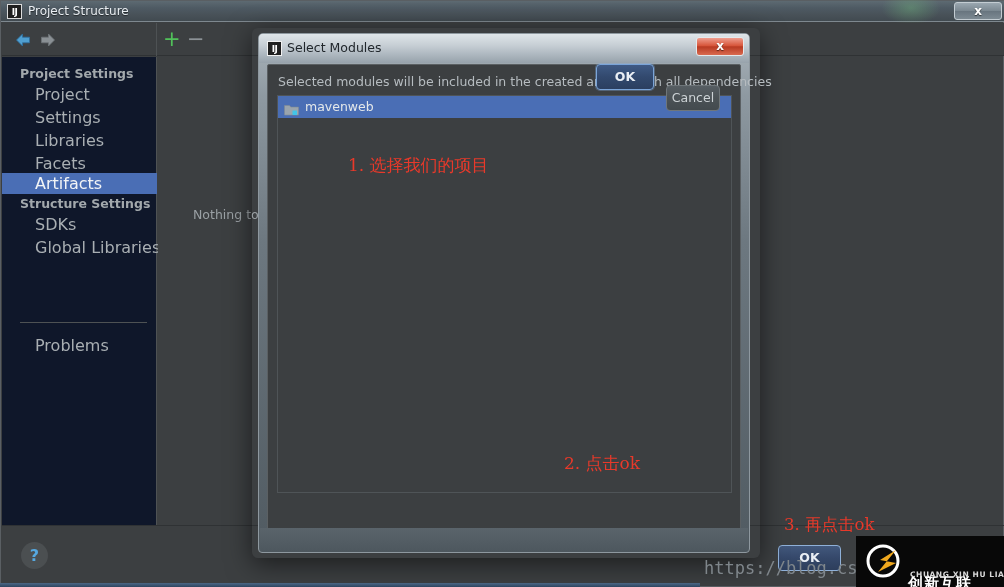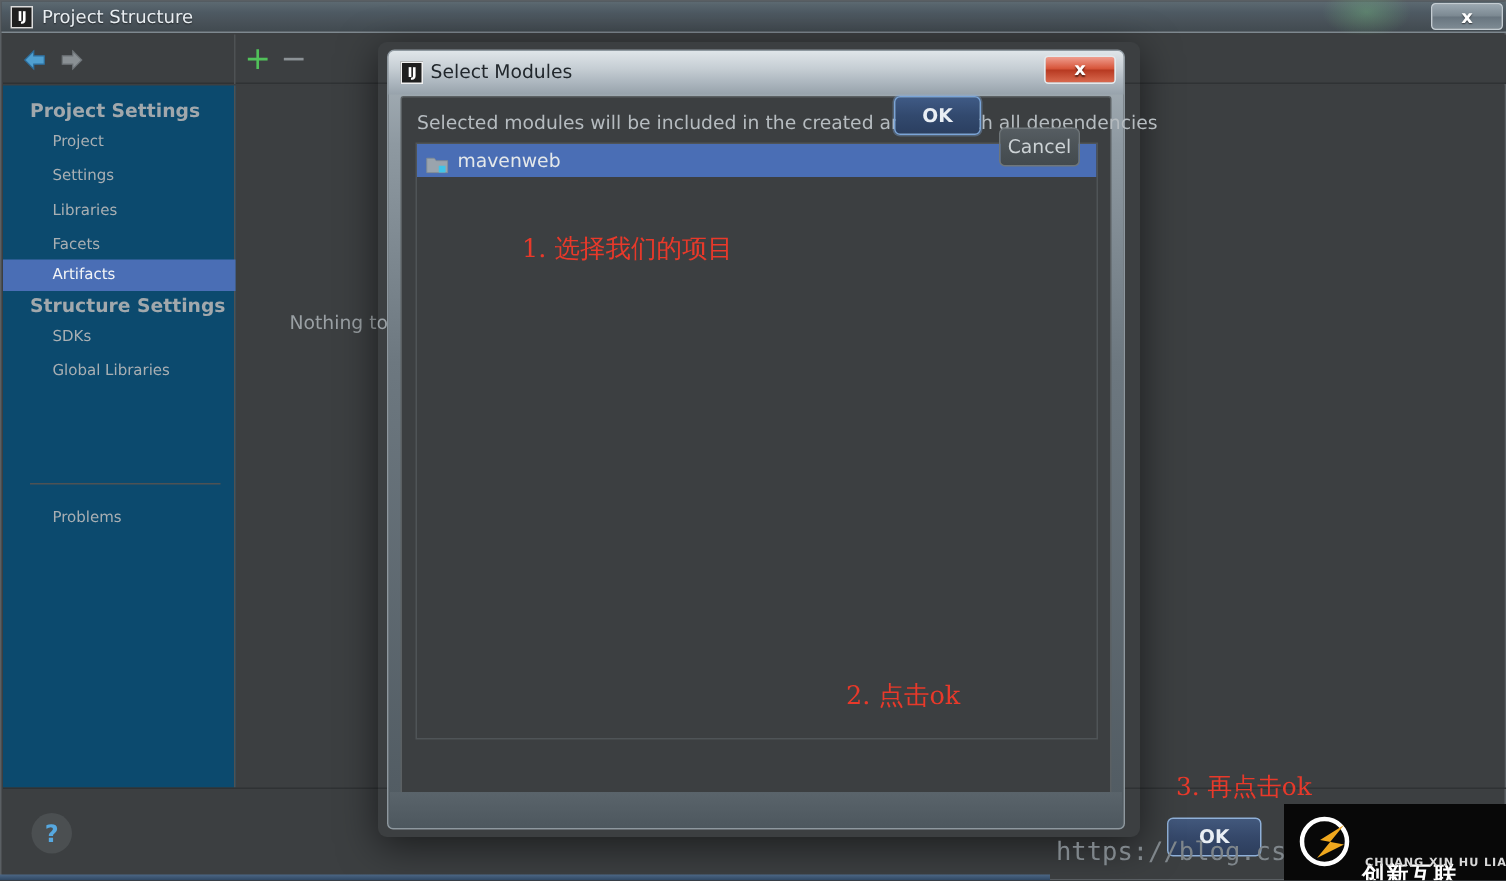--- a/index.html
+++ b/index.html
@@ -131,38 +131,38 @@
     line-height: 20px;
     text-align: center;
   }
 
   
   .sidebar {
     position: absolute;
     left: 1px; top: 56px;
     width: 155px;
     height: 468px;
-    background: #0c4a6e;
+    background: #0f172a;
     border-right: 1px solid #4e5254;
     box-sizing: border-box;
   }
   .side-group {
     position: absolute;
     left: 18px;
     font-size: 12.5px;
     font-weight: bold;
     color: #a2a8ac;
     white-space: nowrap;
   }
   .side-item {
     position: absolute;
     left: 0;
     width: 155px;
     height: 21px;
-    font-size: 10px;
+    font-size: 16px;
     color: #a9afb3;
     padding-left: 33px;
     line-height: 21px;
     box-sizing: border-box;
     white-space: nowrap;
     cursor: pointer;
   }
   .side-item.selected {
     background: #4a6eb5;
     color: #f2f4f6;

